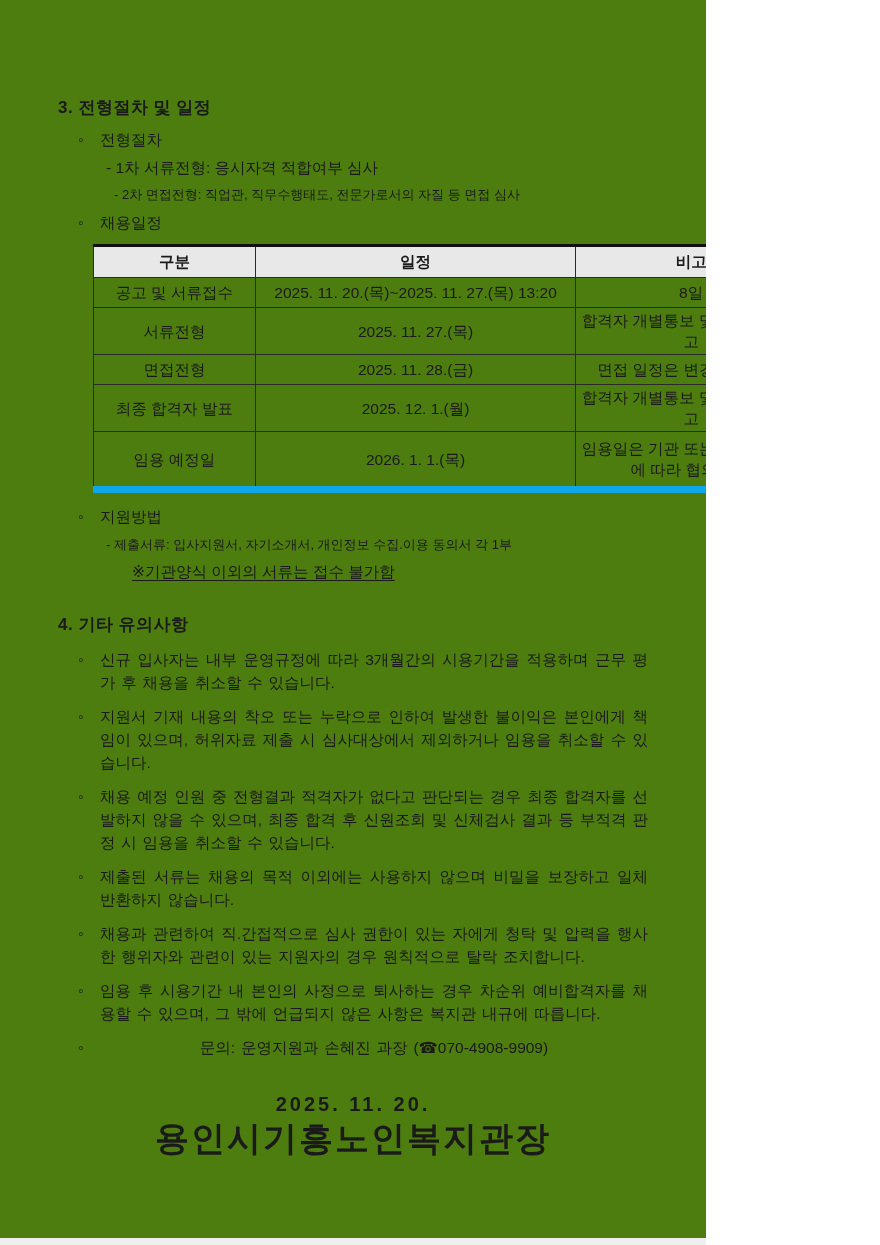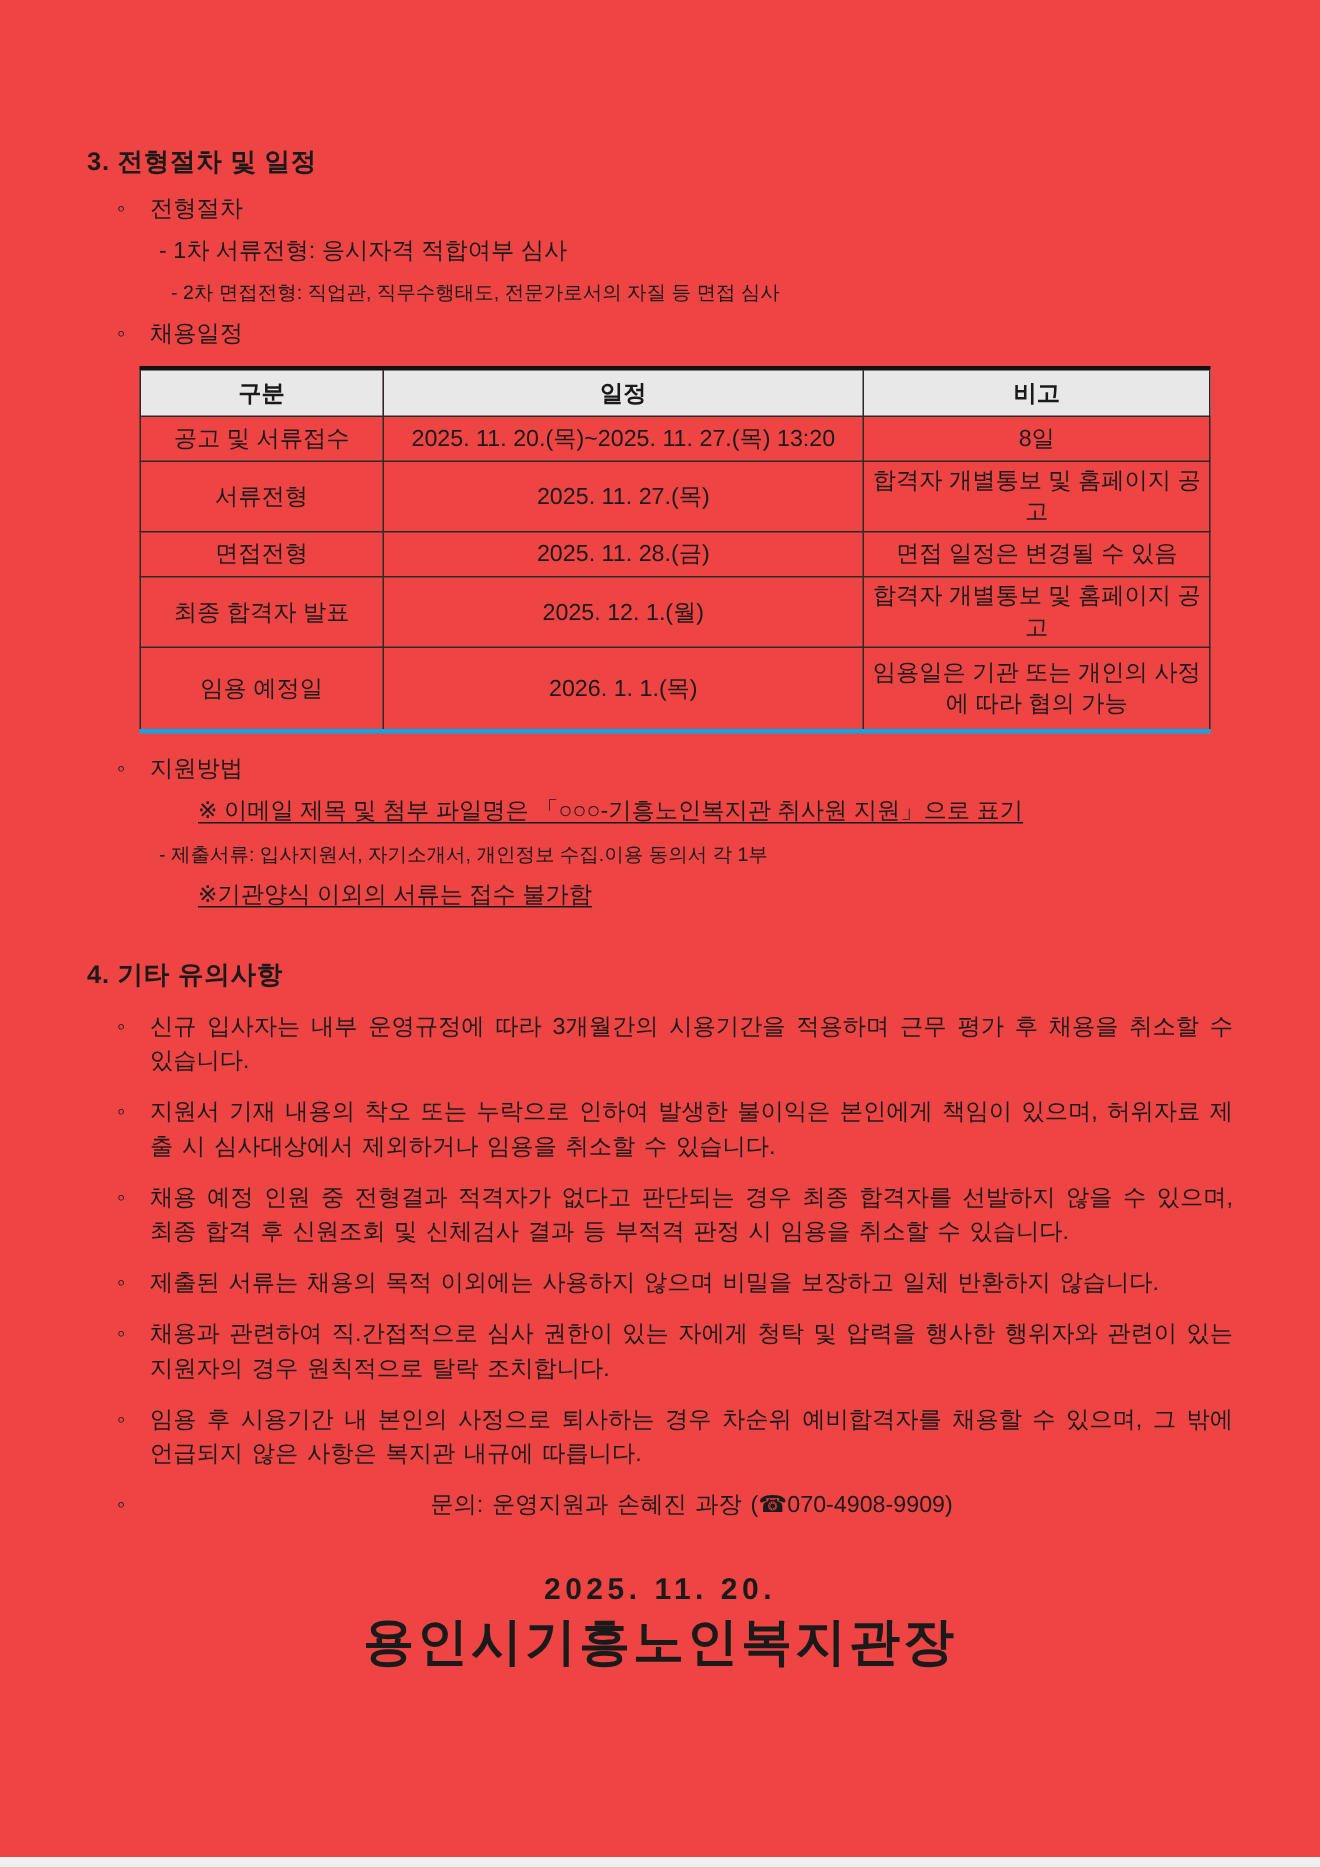--- a/index.html
+++ b/index.html
@@ -1,44 +1,44 @@
 <!DOCTYPE html>
 <html lang="ko"><head>
 <meta charset="utf-8">
 <style>
   html,body { margin:0; padding:0; background:#ffffff; }
   .page {
     position:relative;
-    width:880px; height:1245px;
+    width:706px; height:1245px;
     box-sizing:border-box;
     padding:96px 58px 0 58px;
     font-family:"Liberation Sans","DejaVu Sans",sans-serif;
     color:#1a1a1a;
     overflow:hidden;
-    background:#ef4444;
+    background:#4d7c0f;
   }
   .sec-title { font-size:17px; font-weight:bold; letter-spacing:0.5px; margin-bottom:9px; }
   .sec-title.second { margin-top:30px; margin-bottom:12px; }
 
   .row { display:flex; font-size:15.5px; line-height:23px; }
   .bullet-row { margin:5px 0 5px 20px; }
   .dash-row  { margin:4px 0 4px 48px; }
   .dash-row.indent2 { margin-left:56px; }
   .note-row  { margin:4px 0 6px 74px; font-size:15.5px; line-height:23px; }
   .marker { width:22px; flex:0 0 22px; }
   .b { font-weight:bold; }
   .u { text-decoration:underline; text-underline-offset:3px; }
 
   table.sched {
     border-collapse:collapse;
     width:714px;
     margin:10px 0 12px 35px;
     font-size:15.5px;
     border-top:3px solid #111;
-    border-bottom:3px solid #0ea5e9;
+    border-bottom:7px solid #0ea5e9;
   }
   table.sched th, table.sched td {
     border:1.4px solid #2a2a2a;
     text-align:center;
     vertical-align:middle;
     padding:2px 4px;
   }
   table.sched th { background:#e8e8e8; font-weight:bold; height:26px; }
   table.sched td { height:25px; line-height:21px; }
   table.sched tr.tall td { height:50px; }
@@ -118,23 +118,20 @@
         <td>2026. 1. 1.(목)</td>
         <td>임용일은 기관 또는 개인의 사정에 따라 협의 가능</td>
       </tr>
     </tbody>
   </table>
 
   <div class="row bullet-row">
     <span class="marker">◦</span>
     <span>지원방법</span>
   </div>
-  <div class="note-row">
-    <span class="u">※ 이메일 제목 및 첨부 파일명은 「○○○-기흥노인복지관 취사원 지원」으로 표기</span>
-  </div>
   <div class="dash-row" style="font-size:13px; line-height:23px;">- 제출서류: 입사지원서, 자기소개서, 개인정보 수집.이용 동의서 각 1부</div>
   <div class="note-row">
     <span class="u">※기관양식 이외의 서류는 접수 불가함</span>
   </div>
 
   <div class="sec-title second">4. 기타 유의사항</div>
 
   <div class="para">
     <span class="marker">◦</span>
     <span class="ptext">신규 입사자는 내부 운영규정에 따라 3개월간의 시용기간을 적용하며 근무 평가 후 채용을 취소할 수 있습니다.</span>

